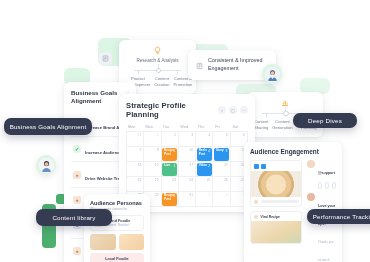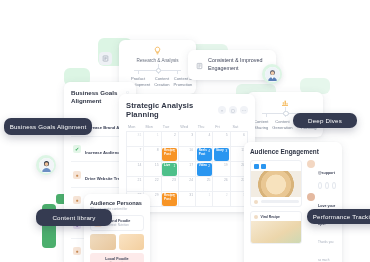--- a/index.html
+++ b/index.html
@@ -240,21 +240,21 @@
         <div class="grow">
           <span class="gico" style="background:#f6e4d6;color:#c98a52">●</span>
           <span class="gtx"><span class="t1">Local Traffic</span><span class="t2">Content Goal</span></span>
           <span class="chev">›</span>
         </div>
       </div>
   </div>
 
   <div class="abs card cal" style="left:119px;top:94px;width:122px;">
     <div class="calhd">
-      <div class="ct">Strategic Analysis Planning</div>
+      <div class="ct">Strategic Profile Planning</div>
       <div class="calbtns">
         <div class="cbtn">○</div>
         <div class="cbtn">▢</div>
         <div class="cbtn">⋯</div>
       </div>
     </div>
     <div class="dow" id="cal-dow">
         <span>Mon</span>
         <span>Mon</span>
         <span>Tue</span>

